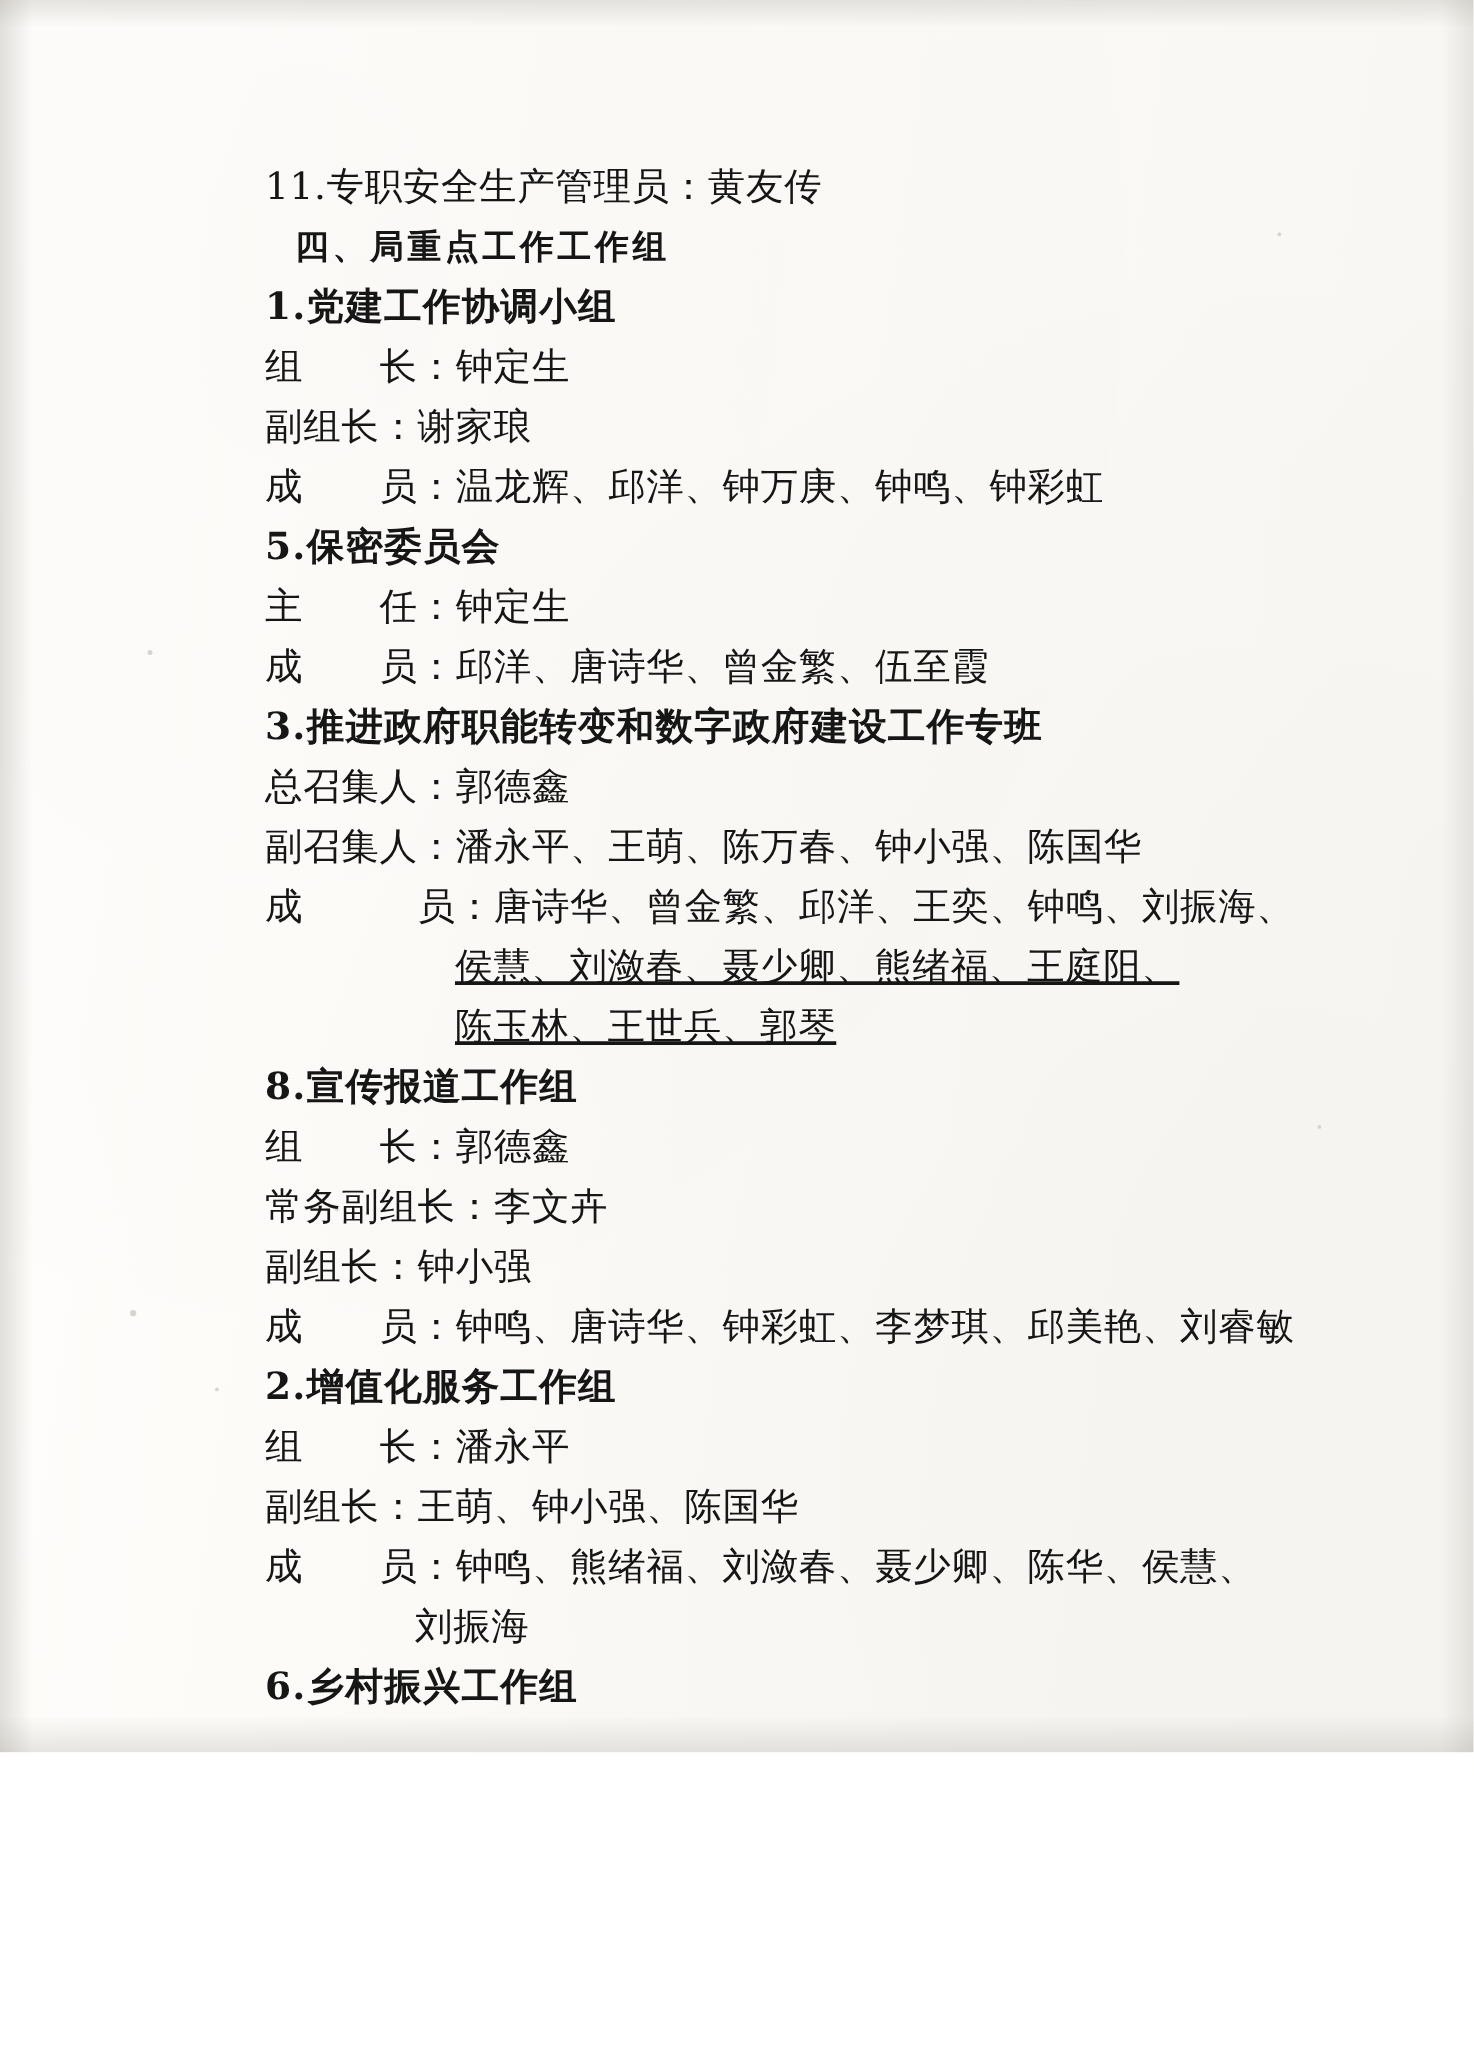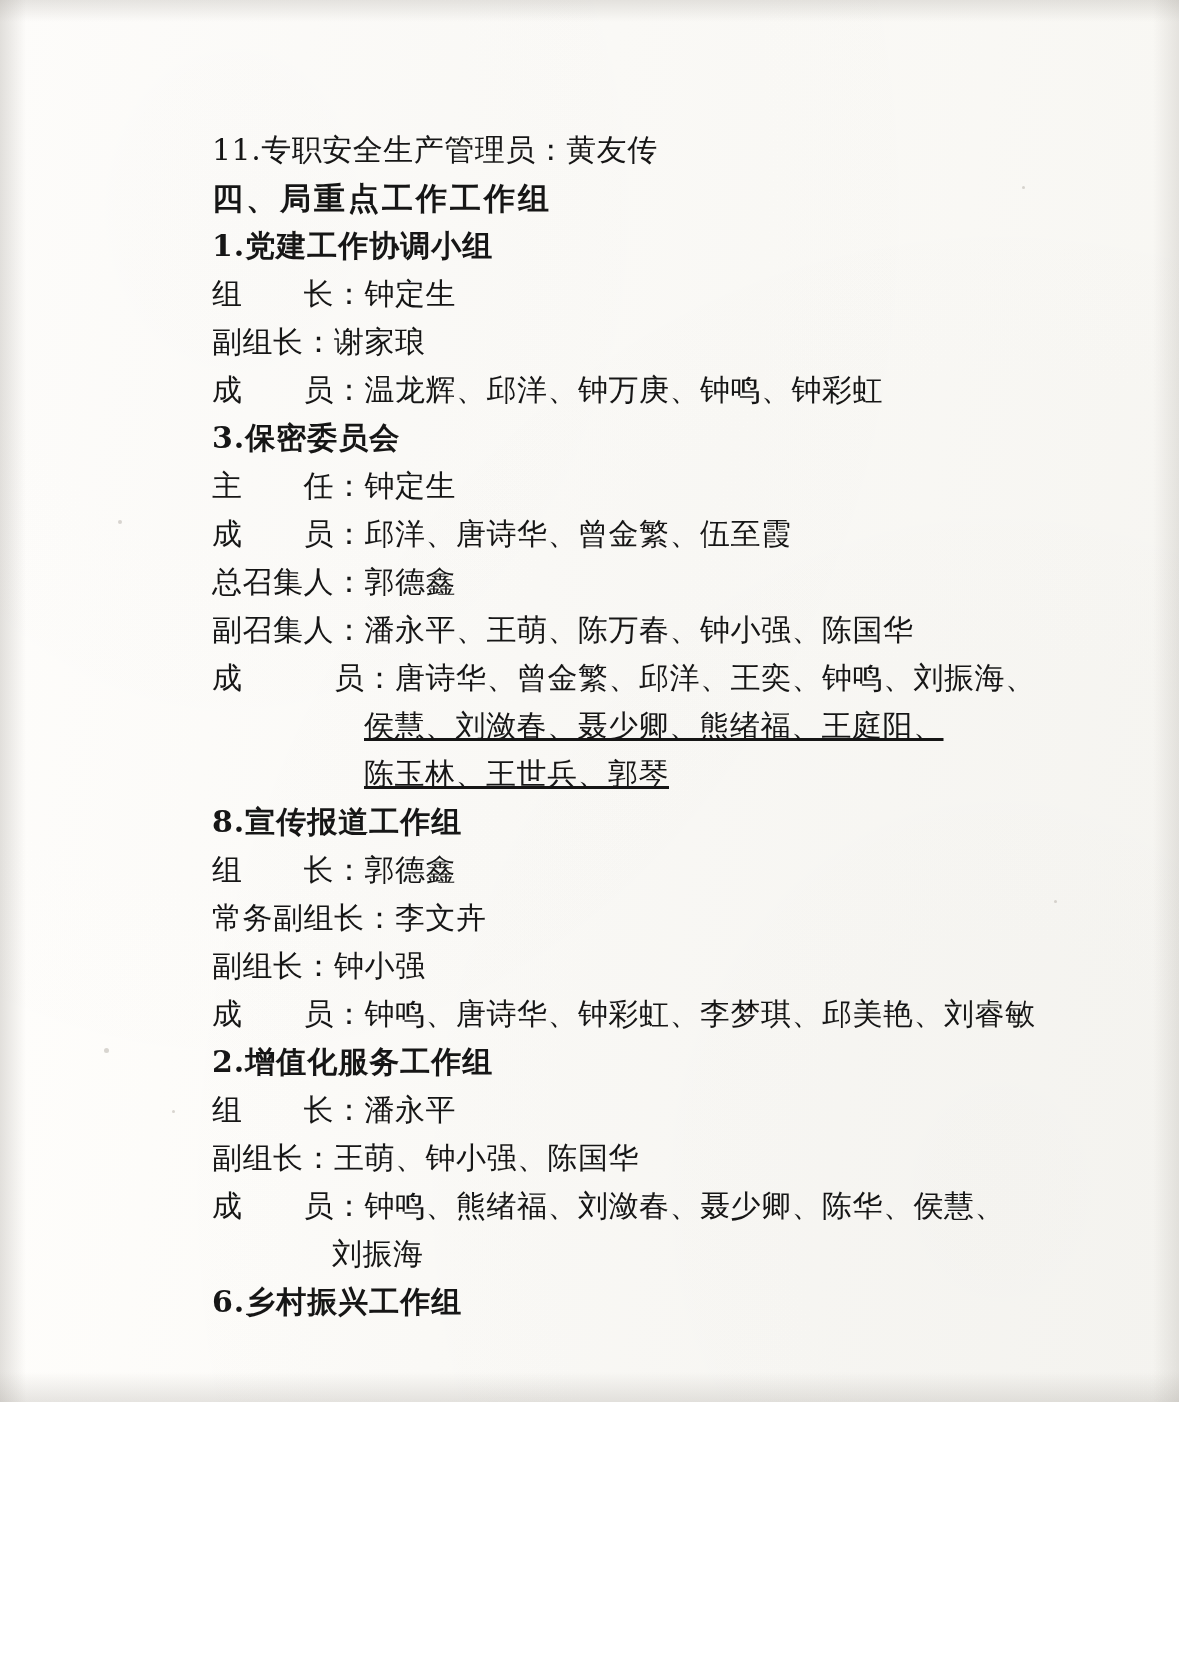--- a/index.html
+++ b/index.html
@@ -41,22 +41,23 @@
     letter-spacing: 0.5px;
     white-space: pre;
     color: #161616;
   }
   .line.bold {
     font-weight: bold;
     letter-spacing: 1px;
   }
   .line.heading {
     font-weight: bold;
-    font-size: 31px;
+    font-size: 27px;
     letter-spacing: 3px;
+    margin-left: 24px;
   }
   .line.cont {
     padding-left: 152px;
     text-decoration: underline;
   }
   .line.cont2 {
     padding-left: 120px;
   }
   .pagenum {
     position: absolute;
@@ -117,23 +118,24 @@
   <span class="speck" style="left:1054px; top:900px; width:3px; height:3px;"></span>
   <span class="speck" style="left:268px; top:966px; width:3px; height:3px;"></span>
 
   <div class="content">
     <div class="line">11.专职安全生产管理员：黄友传</div>
     <div class="line heading">四、局重点工作工作组</div>
     <div class="line bold">1.党建工作协调小组</div>
     <div class="line">组　　长：钟定生</div>
     <div class="line">副组长：谢家琅</div>
     <div class="line">成　　员：温龙辉、邱洋、钟万庚、钟鸣、钟彩虹</div>
-    <div class="line bold">3.保密委员会</div>
+    <div class="line bold">5.保密委员会</div>
     <div class="line">主　　任：钟定生</div>
     <div class="line">成　　员：邱洋、唐诗华、曾金繁、伍至霞</div>
+    <div class="line bold">3.推进政府职能转变和数字政府建设工作专班</div>
     <div class="line">总召集人：郭德鑫</div>
     <div class="line">副召集人：潘永平、王萌、陈万春、钟小强、陈国华</div>
     <div class="line">成　　　员：唐诗华、曾金繁、邱洋、王奕、钟鸣、刘振海、</div>
     <div class="line cont">侯慧、刘潋春、聂少卿、熊绪福、王庭阳、</div>
     <div class="line cont">陈玉林、王世兵、郭琴</div>
     <div class="line bold">8.宣传报道工作组</div>
     <div class="line">组　　长：郭德鑫</div>
     <div class="line">常务副组长：李文卉</div>
     <div class="line">副组长：钟小强</div>
     <div class="line">成　　员：钟鸣、唐诗华、钟彩虹、李梦琪、邱美艳、刘睿敏</div>

